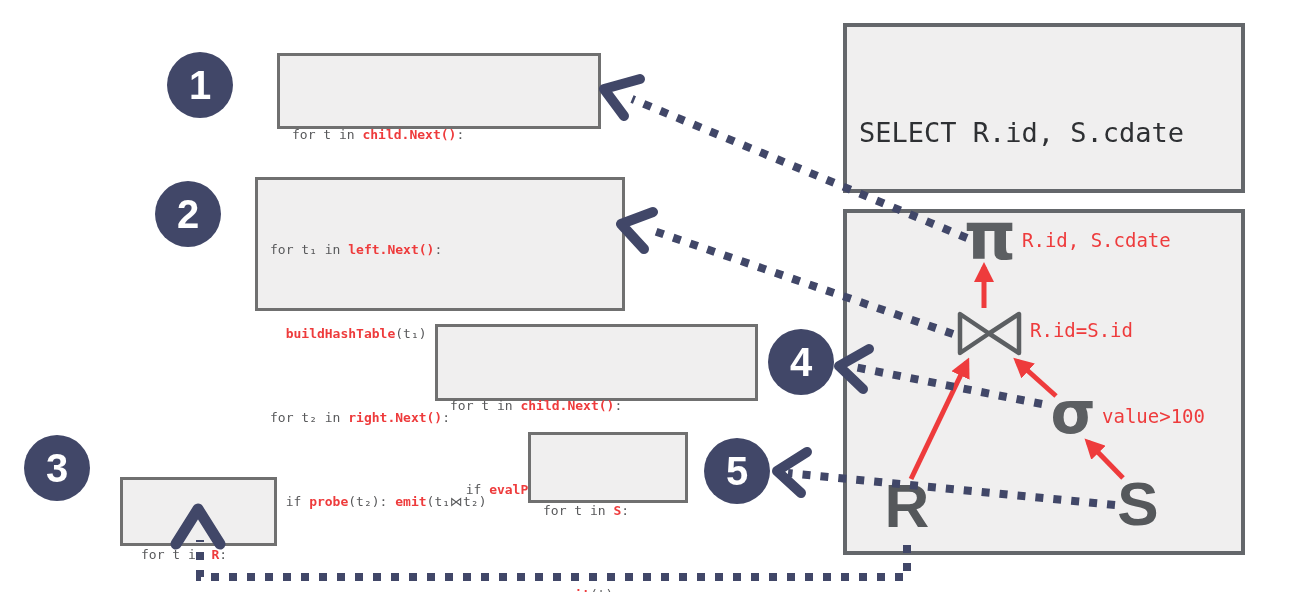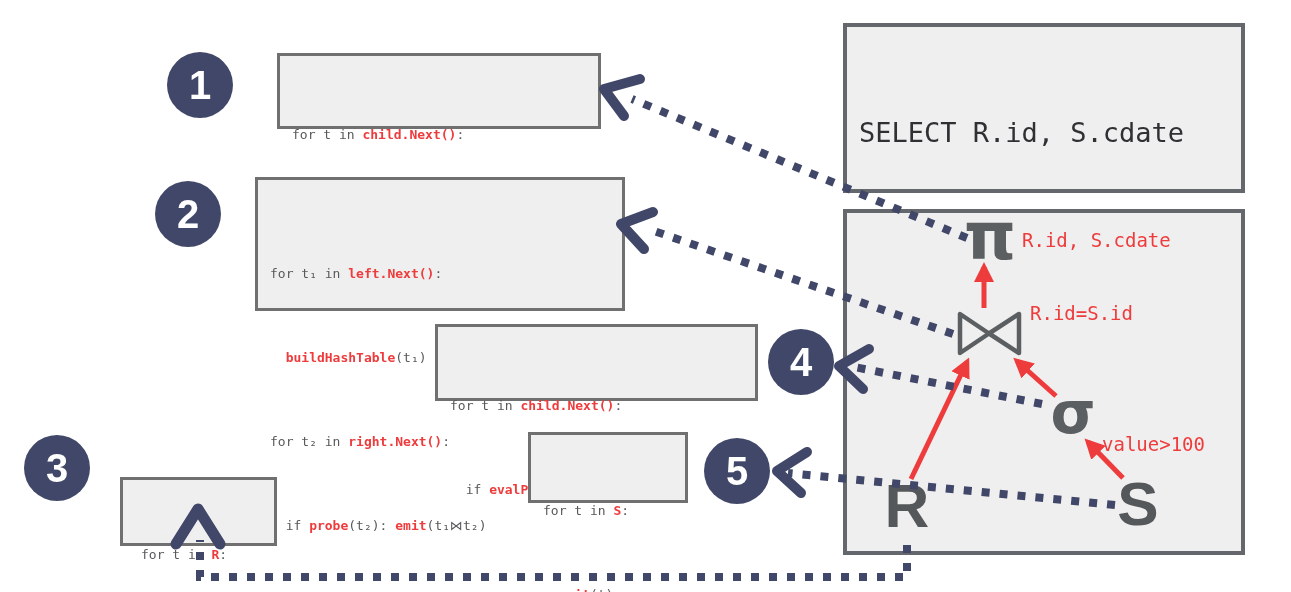--- a/index.html
+++ b/index.html
@@ -41,32 +41,32 @@
     position:absolute; color:var(--red,#ee3b3c); font-size:19px; line-height:1;
     font-family:"DejaVu Sans Mono",monospace; white-space:pre;
   }
   .arrow-layer { position:absolute; left:0; top:0; pointer-events:none; }
   #b1 { left:167px; top:52px; }
   #b2 { left:155px; top:181px; }
   #b3 { left:24px;  top:435px; }
   #b4 { left:768px; top:329px; }
   #b5 { left:704px; top:438px; }
   #box1 { left:277px; top:53px;  width:324px; height:76px;  padding:9px 12px; }
-  #box2 { left:255px; top:177px; width:370px; height:134px; padding:24px 12px; }
+  #box2 { left:255px; top:177px; width:370px; height:134px; padding:0 12px; }
   #box4 { left:435px; top:324px; width:323px; height:77px;  padding:9px 12px; }
   #box3 { left:120px; top:433px; width:157px; height:69px;  padding:5px 18px;margin-top:44px; }
   #box5 { left:528px; top:432px; width:160px; height:71px;  padding:6px 12px; }
   #pi-node    { left:956px;  top:203px; width:68px; height:68px; font-size:66px; }
   #sigma-node { left:1042px; top:382px; width:62px; height:62px; font-size:58px; }
   #r-node { left:875px;  top:474px; width:64px; height:64px; }
   #s-node { left:1106px; top:472px; width:64px; height:64px; }
   #join-node { position:absolute; left:956px; top:310px; }
   #pi-label    { left:1022px; top:231px; }
-  #join-label  { left:1030px; top:304px; }
-  #sigma-label { left:1102px; top:407px;margin-top:28px; }
+  #join-label  { left:1030px; top:321px; }
+  #sigma-label { left:1102px; top:407px; }
 </style>
 </head>
 <body>
 
 <div class="canvas">
 
   <div class="sql-box">
     <div>SELECT R.id, S.cdate</div>
     <div>  FROM R JOIN S</div>
     <div>    ON R.id = S.id</div>

